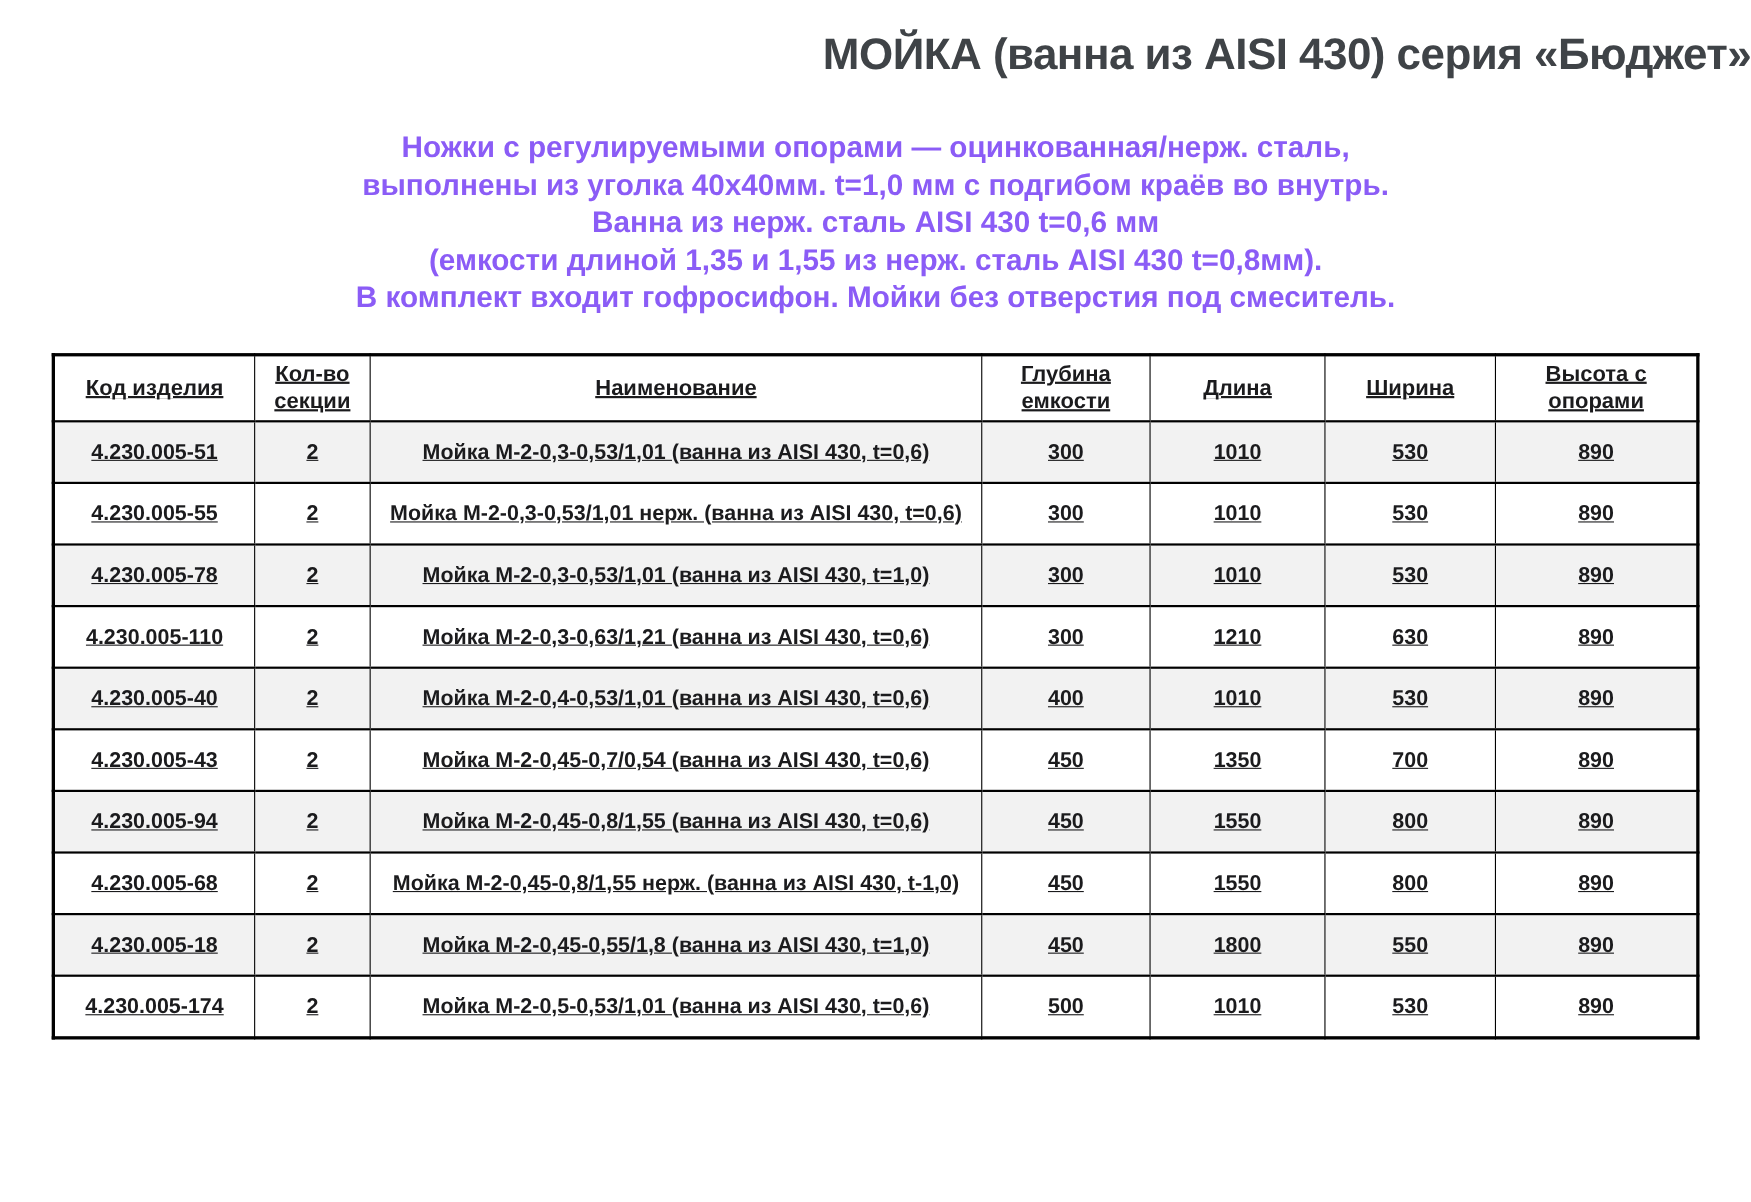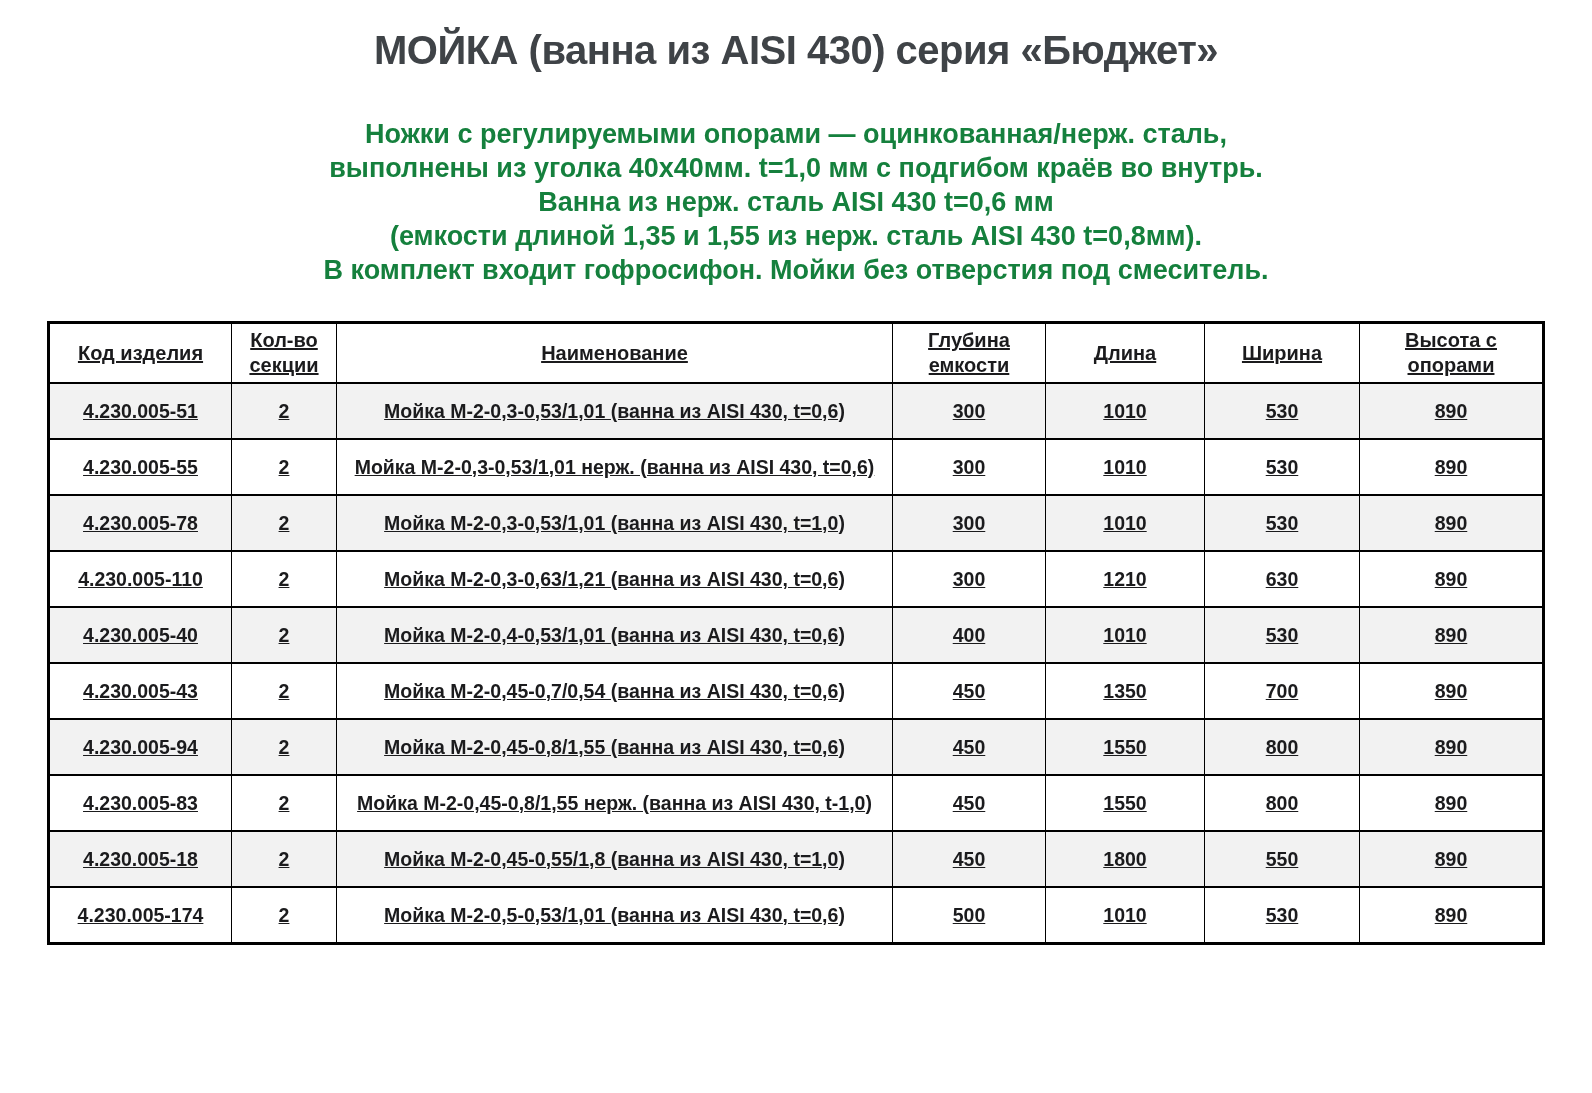--- a/index.html
+++ b/index.html
@@ -9,32 +9,32 @@
     background: #ffffff;
     font-family: "Liberation Sans", sans-serif;
   }
   .page {
     width: 1592px;
     min-height: 1093px;
     padding-top: 18px;
     background: #ffffff;
   }
   .page-title {
-    text-align: center;
+    text-align: right;
     font-size: 40px;
     font-weight: 700;
     color: #3f4347;
     margin: 10px 0 44px 0;
     letter-spacing: -0.5px;
   }
   .description {
     text-align: center;
     font-size: 27px;
     font-weight: 700;
-    color: #15803d;
+    color: #8b5cf6;
     line-height: 34px;
     margin: 0 0 34px 0;
   }
   table.product-table {
     width: 1495px;
     margin: 0 auto;
     border-collapse: collapse;
     table-layout: fixed;
     border: 3px solid #000000;
     color: #1b1b1d;
@@ -170,21 +170,21 @@
         <tr>
           <td>4.230.005-94</td>
           <td>2</td>
           <td>Мойка М-2-0,45-0,8/1,55 (ванна из AISI 430, t=0,6)</td>
           <td>450</td>
           <td>1550</td>
           <td>800</td>
           <td>890</td>
         </tr>
         <tr>
-          <td>4.230.005-83</td>
+          <td>4.230.005-68</td>
           <td>2</td>
           <td>Мойка М-2-0,45-0,8/1,55 нерж. (ванна из AISI 430, t-1,0)</td>
           <td>450</td>
           <td>1550</td>
           <td>800</td>
           <td>890</td>
         </tr>
         <tr>
           <td>4.230.005-18</td>
           <td>2</td>

